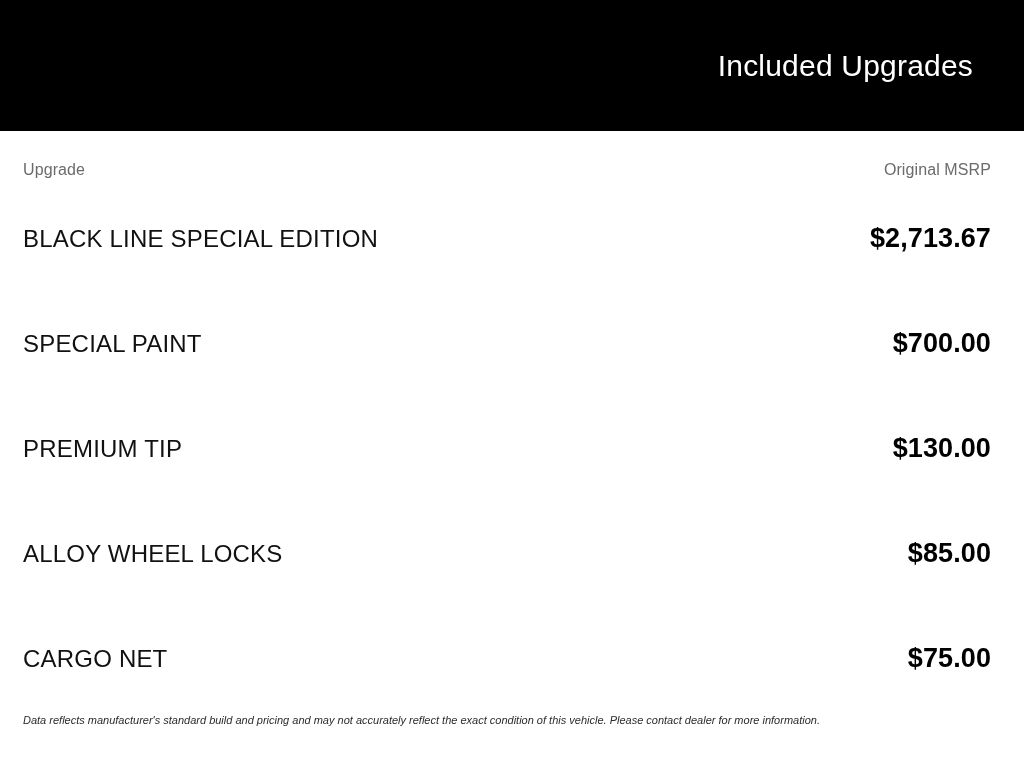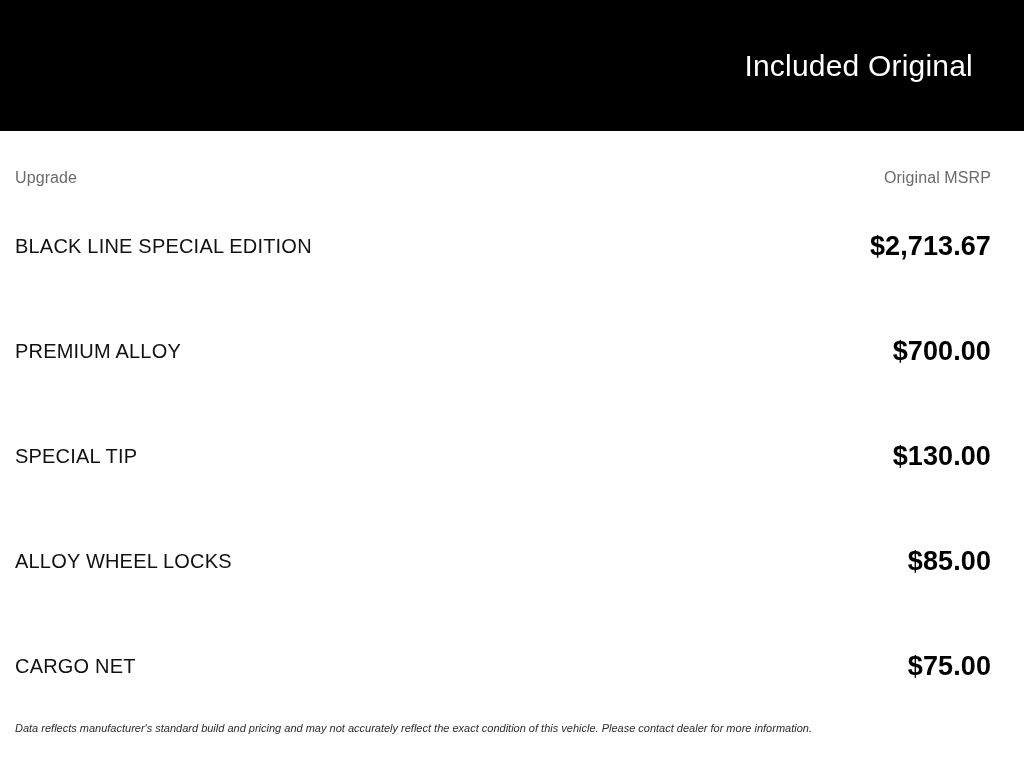--- a/index.html
+++ b/index.html
@@ -25,22 +25,23 @@
     box-sizing: border-box;
   }
   .banner-title {
     color: #ffffff;
     font-size: 30px;
     font-weight: 400;
     letter-spacing: 0.2px;
     line-height: 1;
   }
   .content {
-    padding: 8px 33px 0 15px;
+    padding: 0 33px 0 15px;
     box-sizing: border-box;
+    margin-left: 8px;
   }
   .col-headers {
     display: flex;
     justify-content: space-between;
     align-items: baseline;
     padding-top: 29px;
     color: #6b6b6b;
     font-size: 16px;
     line-height: 20px;
     letter-spacing: 0.1px;
@@ -48,21 +49,21 @@
   .rows {
     margin-top: 6px;
   }
   .row {
     height: 105px;
     display: flex;
     justify-content: space-between;
     align-items: center;
   }
   .upgrade-name {
-    font-size: 20px;
+    font-size: 24px;
     color: #111111;
     letter-spacing: 0.2px;
   }
   .upgrade-price {
     font-size: 27px;
     font-weight: 700;
     color: #000000;
     letter-spacing: 0.1px;
   }
   .disclaimer {
@@ -72,44 +73,44 @@
     color: #2b2b2b;
     line-height: 15px;
   }
 </style>
 </head>
 <body>
 
 <div class="page">
 
   <div class="banner">
-    <span class="banner-title">Included Original</span>
+    <span class="banner-title">Included Upgrades</span>
   </div>
 
   <div class="content">
 
     <div class="col-headers">
       <span>Upgrade</span>
       <span>Original MSRP</span>
     </div>
 
     <div class="rows">
 
       <div class="row">
         <span class="upgrade-name">BLACK LINE SPECIAL EDITION</span>
         <span class="upgrade-price">$2,713.67</span>
       </div>
 
       <div class="row">
-        <span class="upgrade-name">PREMIUM ALLOY</span>
+        <span class="upgrade-name">SPECIAL PAINT</span>
         <span class="upgrade-price">$700.00</span>
       </div>
 
       <div class="row">
-        <span class="upgrade-name">SPECIAL TIP</span>
+        <span class="upgrade-name">PREMIUM TIP</span>
         <span class="upgrade-price">$130.00</span>
       </div>
 
       <div class="row">
         <span class="upgrade-name">ALLOY WHEEL LOCKS</span>
         <span class="upgrade-price">$85.00</span>
       </div>
 
       <div class="row">
         <span class="upgrade-name">CARGO NET</span>

